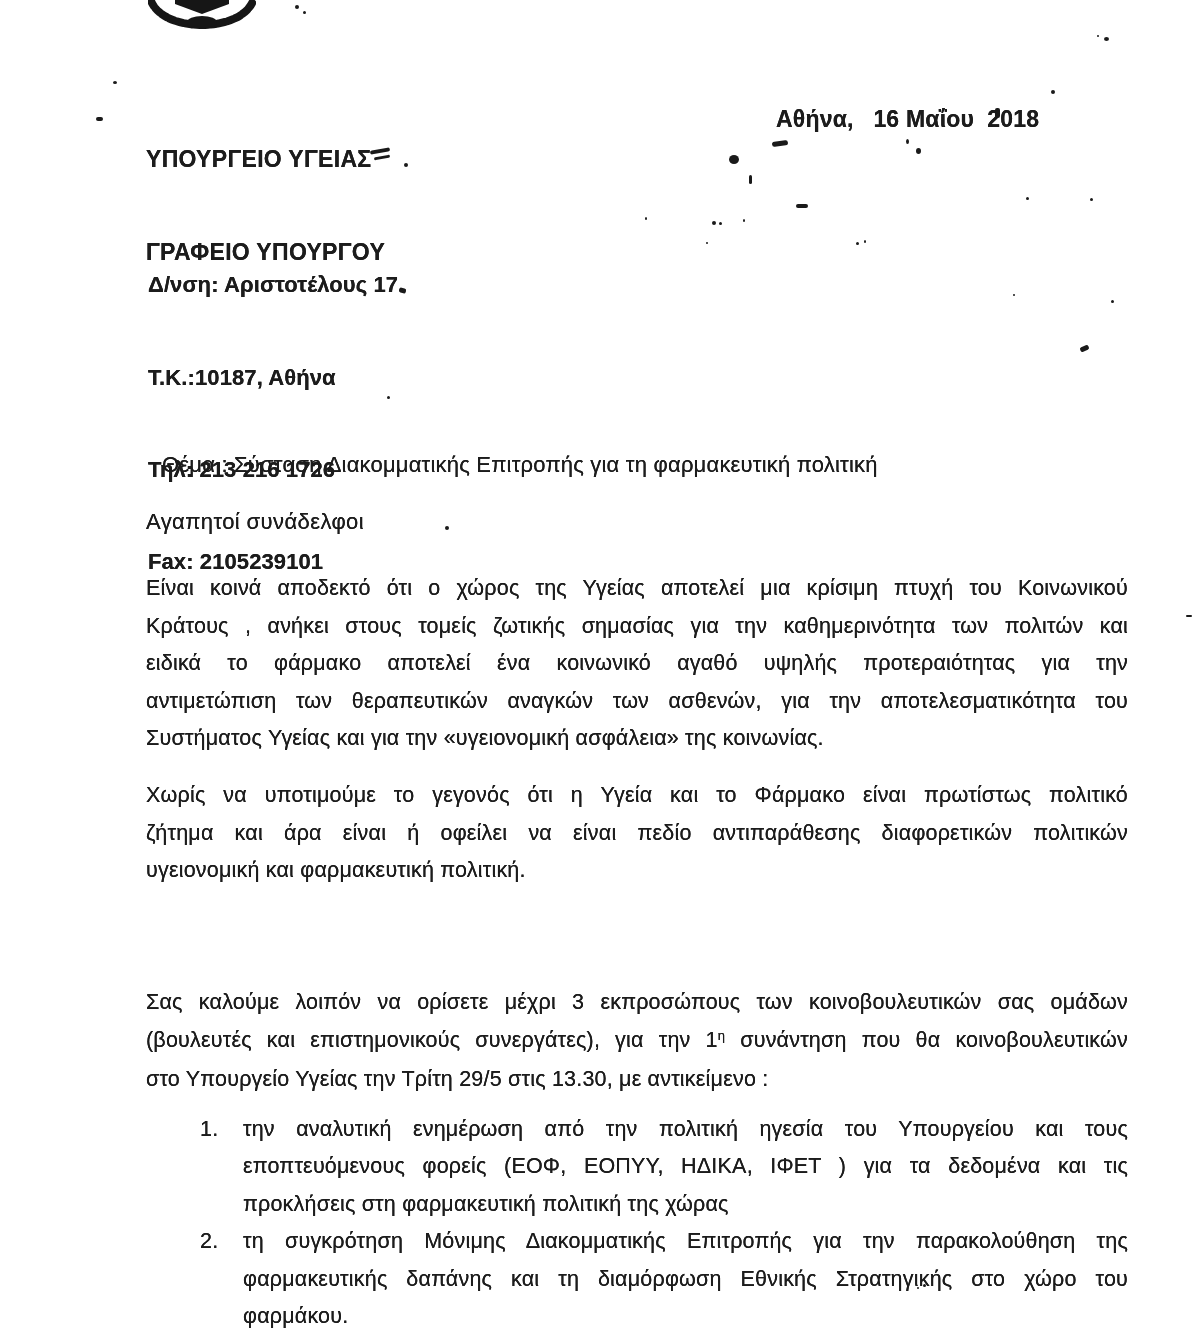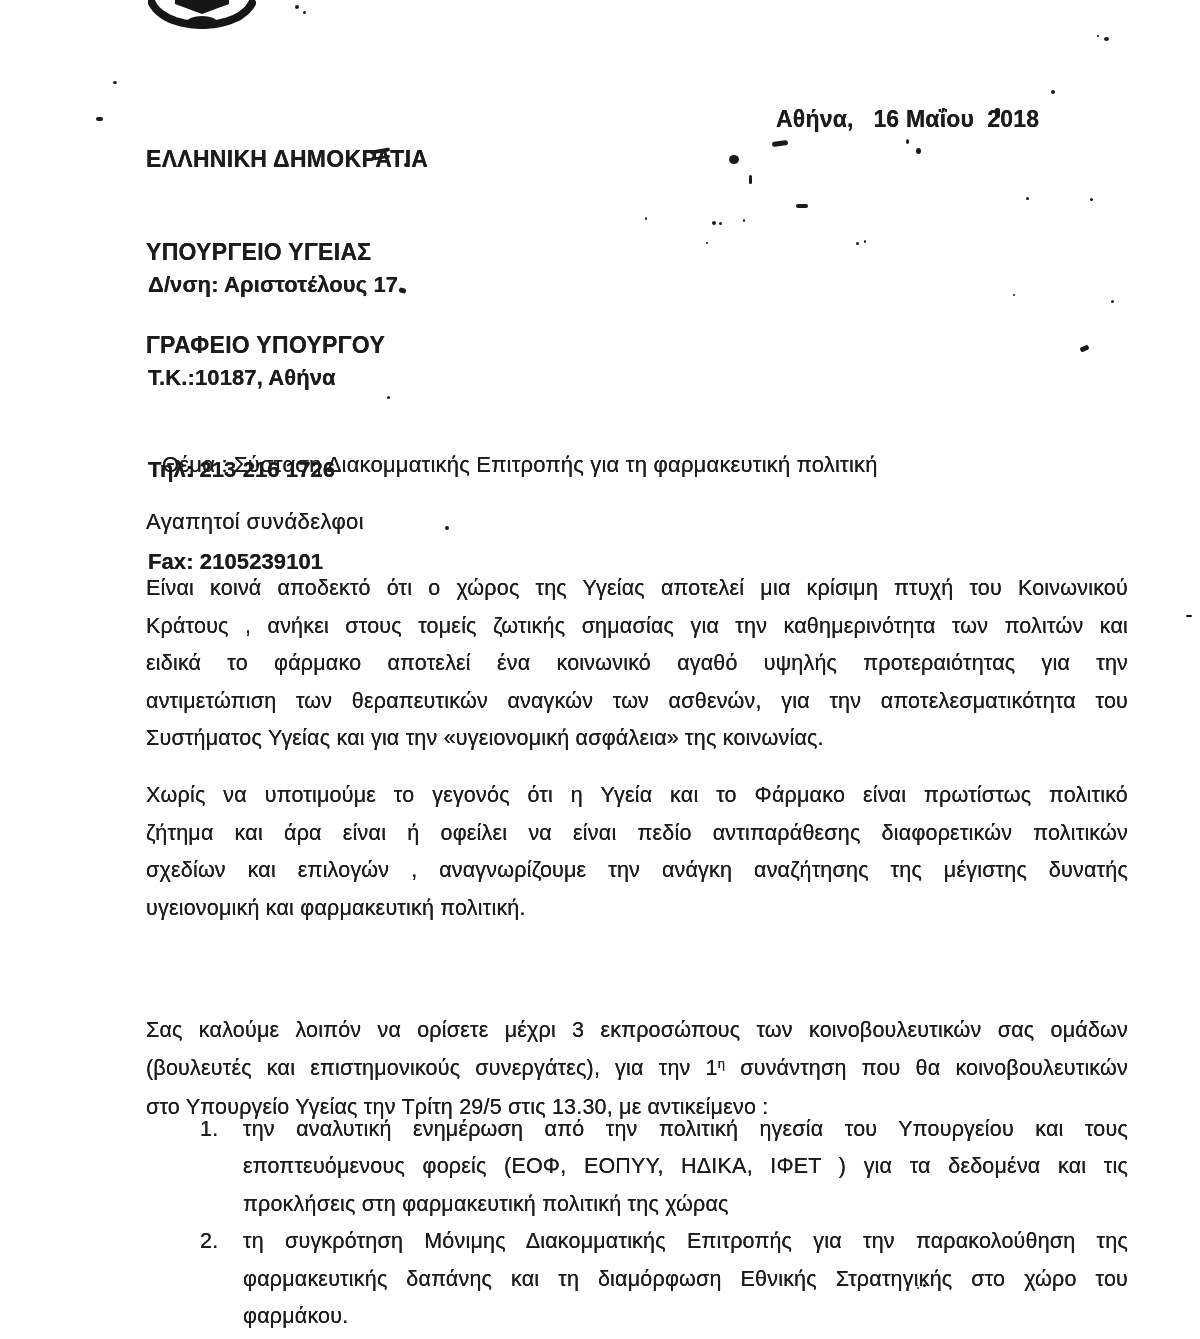--- a/index.html
+++ b/index.html
@@ -31,21 +31,21 @@
     left:148px; top:209px;
     font-size:22px; font-weight:bold;
     line-height:30.7px; letter-spacing:0.1px;
     white-space:pre;
   }
   .subject { left:146px; top:452px; font-size:22px; letter-spacing:0.2px;margin-left:16px; }
   .salutation { left:146px; top:509px; font-size:22px; letter-spacing:0.4px; }
   .para { left:146px; width:982px; font-size:21.5px; line-height:37.6px; letter-spacing:0.2px; }
   .p1 { top:570px; }
   .p2 { top:777px; }
-  .p3 { top:984px;margin-top:28px; }
+  .p3 { top:984px; }
   .jline { text-align: justify; text-align-last: justify; }
   .lastline { text-align-last: left; }
   .sup { font-size:13px; position:relative; top:-7px; }
   .list { left:146px; top:1111px; width:982px; font-size:21.5px; line-height:37.4px; letter-spacing:0.2px; }
   .li { display:flex; align-items:flex-start; }
   .num { flex:none; width:43px; margin-left:54px; }
   .ltxt { width:885px; }
   .sp { position:absolute; background:#1a1a1a; border-radius:50%; }
   .bar { border-radius:2px; }
 </style>
@@ -54,21 +54,20 @@
 
 <div class="page">
 
   <svg class="abs emblem" width="108" height="30" viewBox="0 0 108 30" aria-hidden="true">
     <path d="M27,0 h54 v4 L54,14 27,4 Z" fill="#161616"></path>
     <path d="M3,1 C9,16 30,25 54,25 C78,25 99,16 105,1" fill="none" stroke="#161616" stroke-width="8" stroke-linecap="round" stroke-dasharray="6 2.5"></path>
     <ellipse cx="54" cy="22" rx="15" ry="6" fill="#161616"></ellipse>
   </svg>
 
   <div class="abs org">
-    <div>ΕΛΛΗΝΙΚΗ ΔΗΜΟΚΡΑΤΙΑ</div>
     <div>ΥΠΟΥΡΓΕΙΟ ΥΓΕΙΑΣ</div>
     <div>ΓΡΑΦΕΙΟ ΥΠΟΥΡΓΟΥ</div>
   </div>
 
   <div class="abs date">Αθήνα,   16 Μαΐου  2018</div>
 
   <div class="abs contact">
     <div>Δ/νση: Αριστοτέλους 17</div>
     <div>Τ.Κ.:10187, Αθήνα</div>
     <div>Τηλ: 213 216 1726</div>
@@ -83,21 +82,20 @@
     <div class="jline">Είναι κοινά αποδεκτό ότι ο χώρος της  Υγείας  αποτελεί μια κρίσιμη πτυχή του Κοινωνικού</div>
     <div class="jline">Κράτους , ανήκει  στους τομείς ζωτικής σημασίας για την καθημερινότητα των πολιτών και</div>
     <div class="jline">ειδικά το φάρμακο αποτελεί ένα κοινωνικό αγαθό υψηλής προτεραιότητας για την</div>
     <div class="jline">αντιμετώπιση των θεραπευτικών αναγκών  των ασθενών, για την αποτελεσματικότητα του</div>
     <div class="jline lastline">Συστήματος Υγείας και για την «υγειονομική ασφάλεια» της κοινωνίας.</div>
   </div>
 
   <div class="abs para p2">
     <div class="jline">Χωρίς να υποτιμούμε το γεγονός ότι η Υγεία και το Φάρμακο είναι πρωτίστως πολιτικό</div>
     <div class="jline">ζήτημα και άρα είναι ή οφείλει να είναι πεδίο αντιπαράθεσης διαφορετικών πολιτικών</div>
-    <div class="jline">σχεδίων και επιλογών , αναγνωρίζουμε την ανάγκη αναζήτησης της μέγιστης δυνατής</div>
     <div class="jline lastline">υγειονομική και φαρμακευτική πολιτική.</div>
   </div>
 
   <div class="abs para p3">
     <div class="jline">Σας καλούμε λοιπόν να ορίσετε μέχρι 3  εκπροσώπους των κοινοβουλευτικών σας ομάδων</div>
     <div class="jline"><span>(βουλευτές και επιστημονικούς συνεργάτες),  για την 1</span><span class="sup">η</span><span> συνάντηση που θα κοινοβουλευτικών</span></div>
     <div class="jline lastline">στο Υπουργείο Υγείας την Τρίτη 29/5 στις 13.30,  με αντικείμενο :</div>
   </div>
 
   <div class="abs list">

